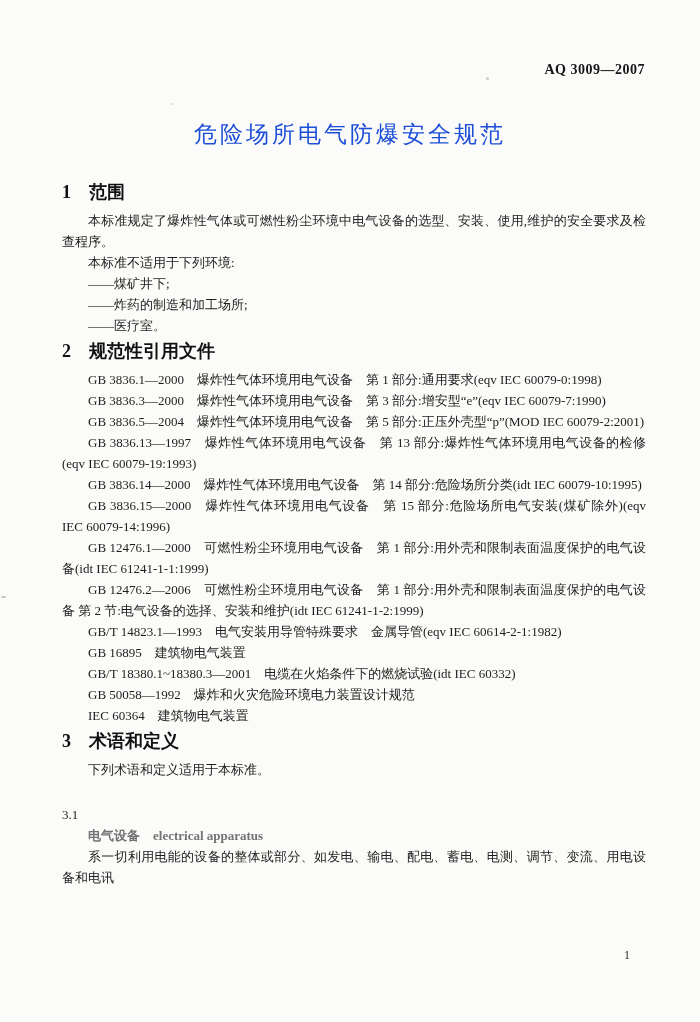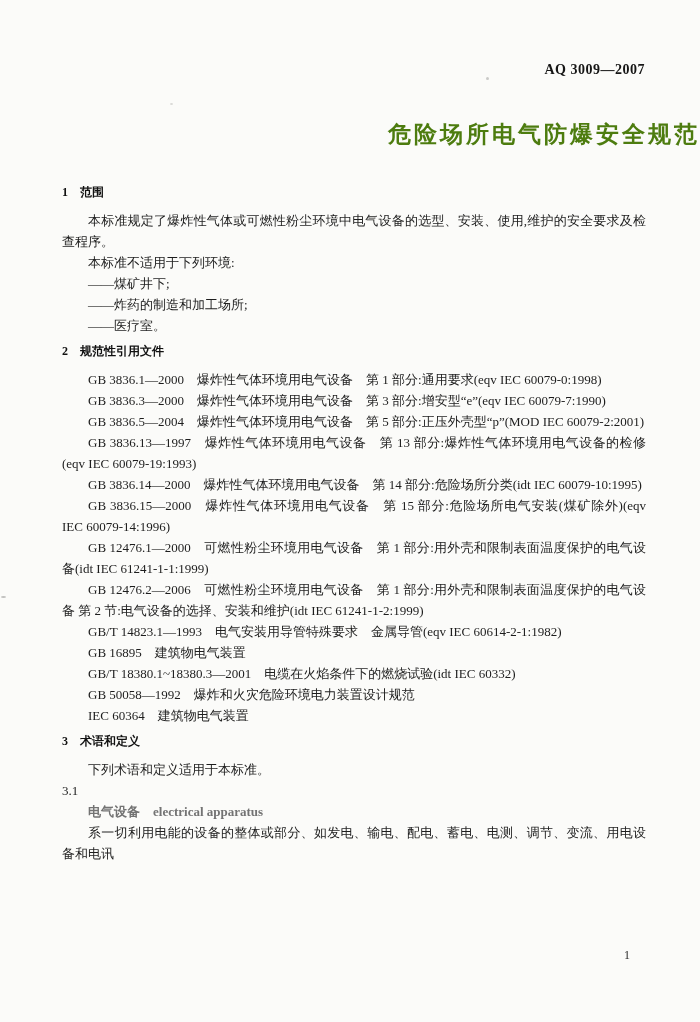--- a/index.html
+++ b/index.html
@@ -12,37 +12,37 @@
     font-family:"Liberation Serif","DejaVu Serif",serif;
     color:#1d1d1d;
   }
   .doc-code{
     position:absolute;top:62px;right:55px;
     font-size:14px;font-weight:bold;letter-spacing:.5px;
     color:#161616;
   }
   .doc-title{
     position:absolute;top:119px;left:0;right:0;
-    text-align:right;
-    font-size:23px;font-weight:bold;letter-spacing:3px;
-    color:#4d7c0f;
+    text-align:center;
+    font-size:23px;font-weight:normal;letter-spacing:3px;
+    color:#1d4ed8;
   }
   .content{
     position:absolute;top:182px;left:62px;width:584px;
     font-size:13px;line-height:21px;
     text-align:justify;
   }
   .sec-heading{
-    font-size:12px;font-weight:bold;color:#111;
+    font-size:18px;font-weight:bold;color:#111;
     margin:5px 0 7px 0;
     text-align:left;
   }
   .sec-heading.first{margin-top:0;}
   .content p{margin:0;text-indent:2em;}
-  .content p.flush{text-indent:0;}
+  .content p.flush{text-indent:0;margin-top:24px;}
   .term-line{font-weight:bold;color:#737373;}
   .page-number{
     position:absolute;top:948px;right:70px;
     font-size:12px;color:#2a2a2a;
   }
   .watermark{
     position:absolute;top:993px;left:0;right:0;
     text-align:center;
     font-size:12.5px;color:#b6b6b4;letter-spacing:1px;
     font-family:"Liberation Sans","DejaVu Sans",sans-serif;

